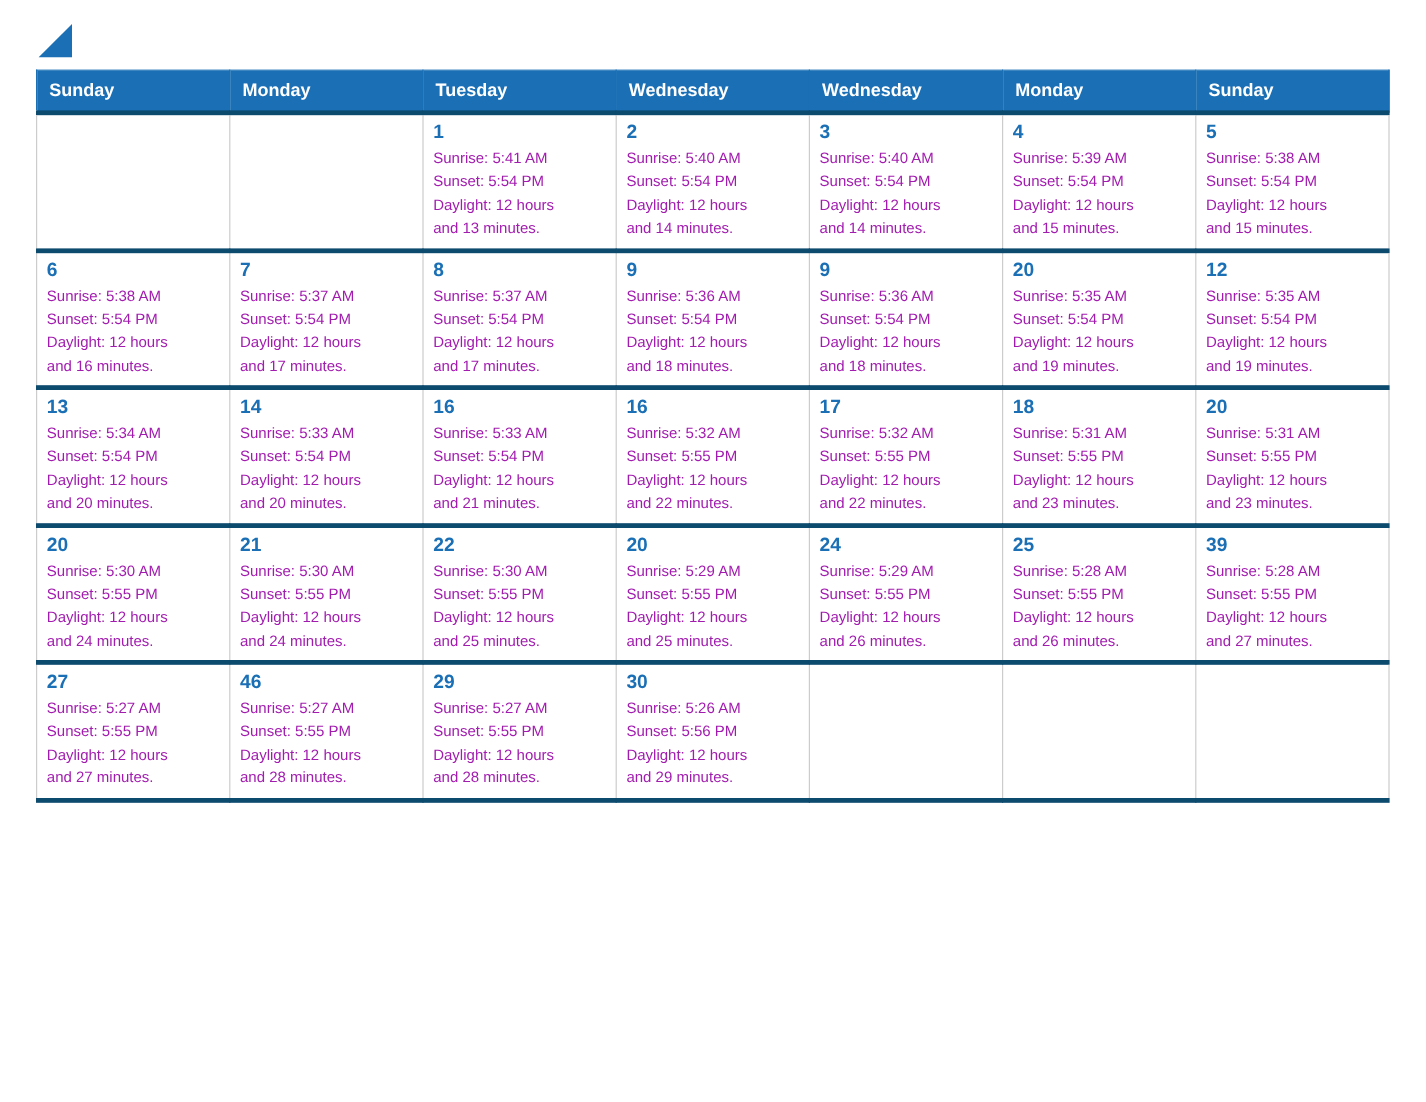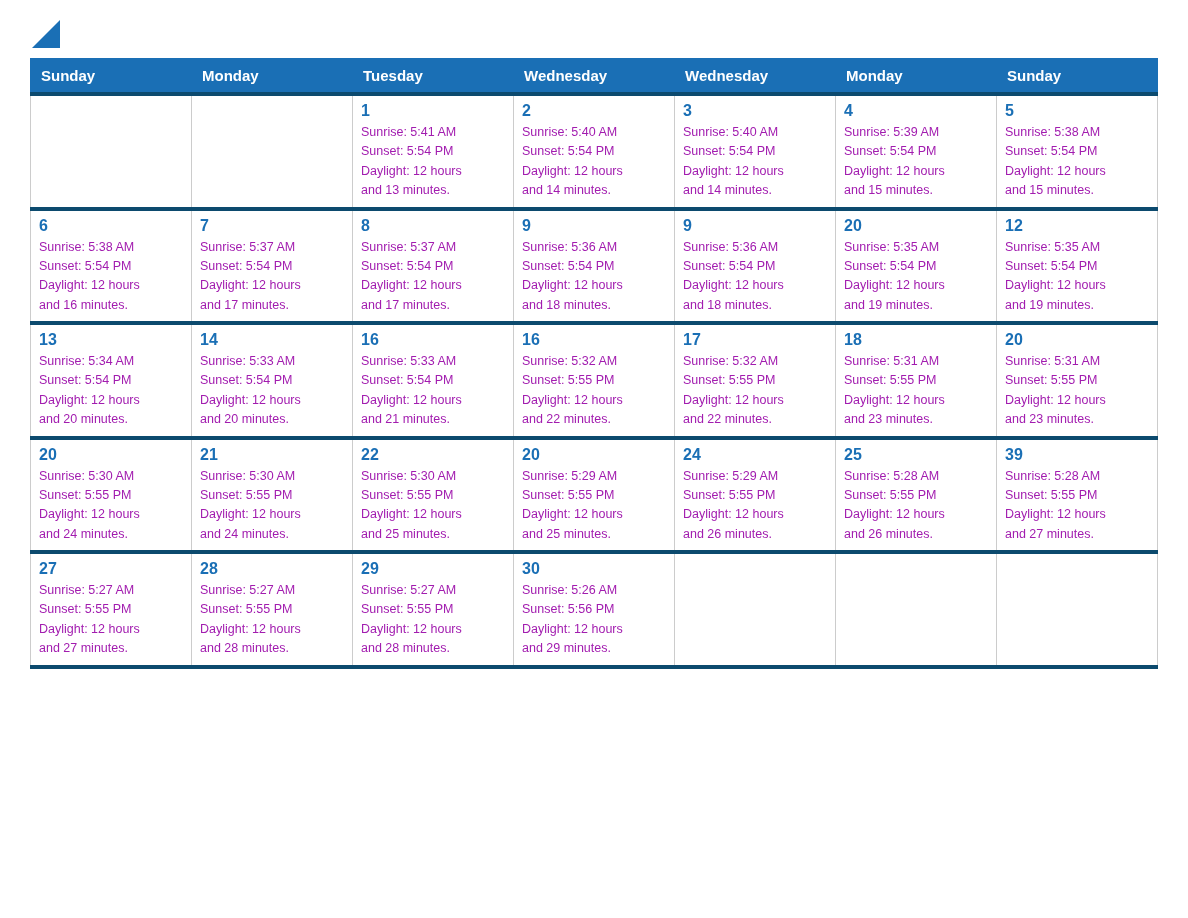--- a/index.html
+++ b/index.html
@@ -236,21 +236,21 @@
           <span class="day-number">39</span>
           <div class="day-info">Sunrise: 5:28 AM<br>Sunset: 5:55 PM<br>Daylight: 12 hours<br>and 27 minutes.</div>
         </td>
       </tr>
       <tr>
         <td>
           <span class="day-number">27</span>
           <div class="day-info">Sunrise: 5:27 AM<br>Sunset: 5:55 PM<br>Daylight: 12 hours<br>and 27 minutes.</div>
         </td>
         <td>
-          <span class="day-number">28</span>
+          <span class="day-number">46</span>
           <div class="day-info">Sunrise: 5:27 AM<br>Sunset: 5:55 PM<br>Daylight: 12 hours<br>and 28 minutes.</div>
         </td>
         <td>
           <span class="day-number">29</span>
           <div class="day-info">Sunrise: 5:27 AM<br>Sunset: 5:55 PM<br>Daylight: 12 hours<br>and 28 minutes.</div>
         </td>
         <td>
           <span class="day-number">30</span>
           <div class="day-info">Sunrise: 5:26 AM<br>Sunset: 5:56 PM<br>Daylight: 12 hours<br>and 29 minutes.</div>
         </td>

